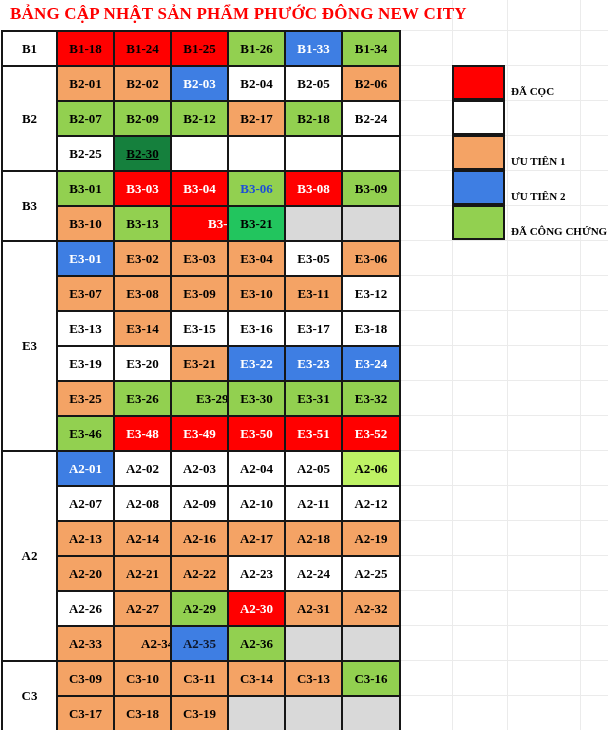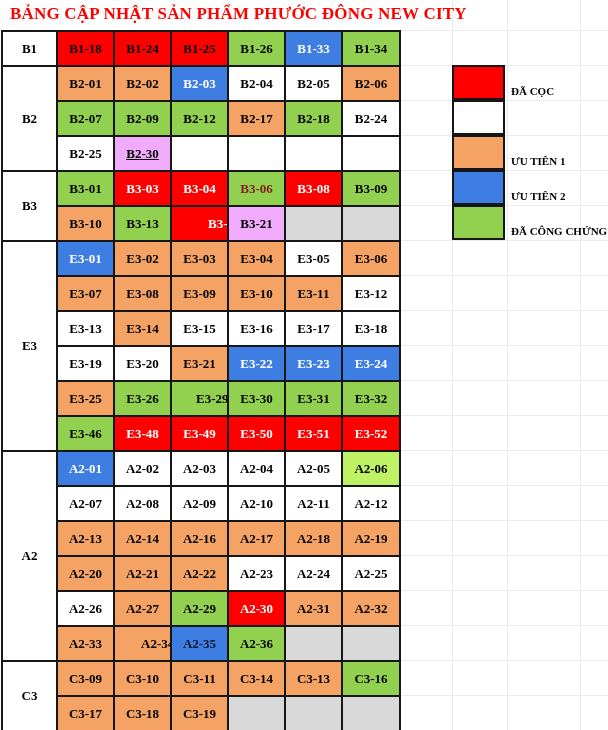--- a/index.html
+++ b/index.html
@@ -88,40 +88,40 @@
         <tr>
           <td style="background: rgb(146, 208, 80); color: rgb(0, 0, 0);">B2-07</td>
           <td style="background: rgb(146, 208, 80); color: rgb(0, 0, 0);">B2-09</td>
           <td style="background: rgb(146, 208, 80); color: rgb(0, 0, 0);">B2-12</td>
           <td style="background: rgb(244, 163, 101); color: rgb(0, 0, 0);">B2-17</td>
           <td style="background: rgb(146, 208, 80); color: rgb(0, 0, 0);">B2-18</td>
           <td style="background: rgb(255, 255, 255); color: rgb(0, 0, 0);">B2-24</td>
         </tr>
         <tr>
           <td style="background: rgb(255, 255, 255); color: rgb(0, 0, 0);">B2-25</td>
-          <td style="background: #f0abfc; color: rgb(0, 0, 0); text-decoration: underline;">B2-30</td>
+          <td style="background: #15803d; color: rgb(0, 0, 0); text-decoration: underline;">B2-30</td>
           <td style="background: rgb(255, 255, 255); color: rgb(0, 0, 0);"></td>
           <td style="background: rgb(255, 255, 255); color: rgb(0, 0, 0);"></td>
           <td style="background: rgb(255, 255, 255); color: rgb(0, 0, 0);"></td>
           <td style="background: rgb(255, 255, 255); color: rgb(0, 0, 0);"></td>
         </tr>
         <tr>
           <td class="group" rowspan="2">B3</td>
           <td style="background: rgb(146, 208, 80); color: rgb(0, 0, 0);">B3-01</td>
           <td style="background: rgb(255, 0, 0); color: rgb(255, 255, 255);">B3-03</td>
           <td style="background: rgb(255, 0, 0); color: rgb(255, 255, 255);">B3-04</td>
-          <td style="background: rgb(146, 208, 80); color: #7f1d1d;">B3-06</td>
+          <td style="background: rgb(146, 208, 80); color: #1d4ed8;">B3-06</td>
           <td style="background: rgb(255, 0, 0); color: rgb(255, 255, 255);">B3-08</td>
           <td style="background: rgb(146, 208, 80); color: rgb(0, 0, 0);">B3-09</td>
         </tr>
         <tr>
           <td style="background: rgb(244, 163, 101); color: rgb(0, 0, 0);">B3-10</td>
           <td style="background: rgb(146, 208, 80); color: rgb(0, 0, 0);">B3-13</td>
           <td style="background: rgb(255, 0, 0); color: rgb(255, 255, 255); padding-left: 36px;">B3-18</td>
-          <td style="background: #f0abfc; color: rgb(0, 0, 0);">B3-21</td>
+          <td style="background: #22c55e; color: rgb(0, 0, 0);">B3-21</td>
           <td style="background: rgb(217, 217, 217); color: rgb(0, 0, 0);"></td>
           <td style="background: rgb(217, 217, 217); color: rgb(0, 0, 0);"></td>
         </tr>
         <tr>
           <td class="group" rowspan="6">E3</td>
           <td style="background: rgb(62, 126, 227); color: rgb(255, 255, 255);">E3-01</td>
           <td style="background: rgb(244, 163, 101); color: rgb(0, 0, 0);">E3-02</td>
           <td style="background: rgb(244, 163, 101); color: rgb(0, 0, 0);">E3-03</td>
           <td style="background: rgb(244, 163, 101); color: rgb(0, 0, 0);">E3-04</td>
           <td style="background: rgb(255, 255, 255); color: rgb(0, 0, 0);">E3-05</td>

